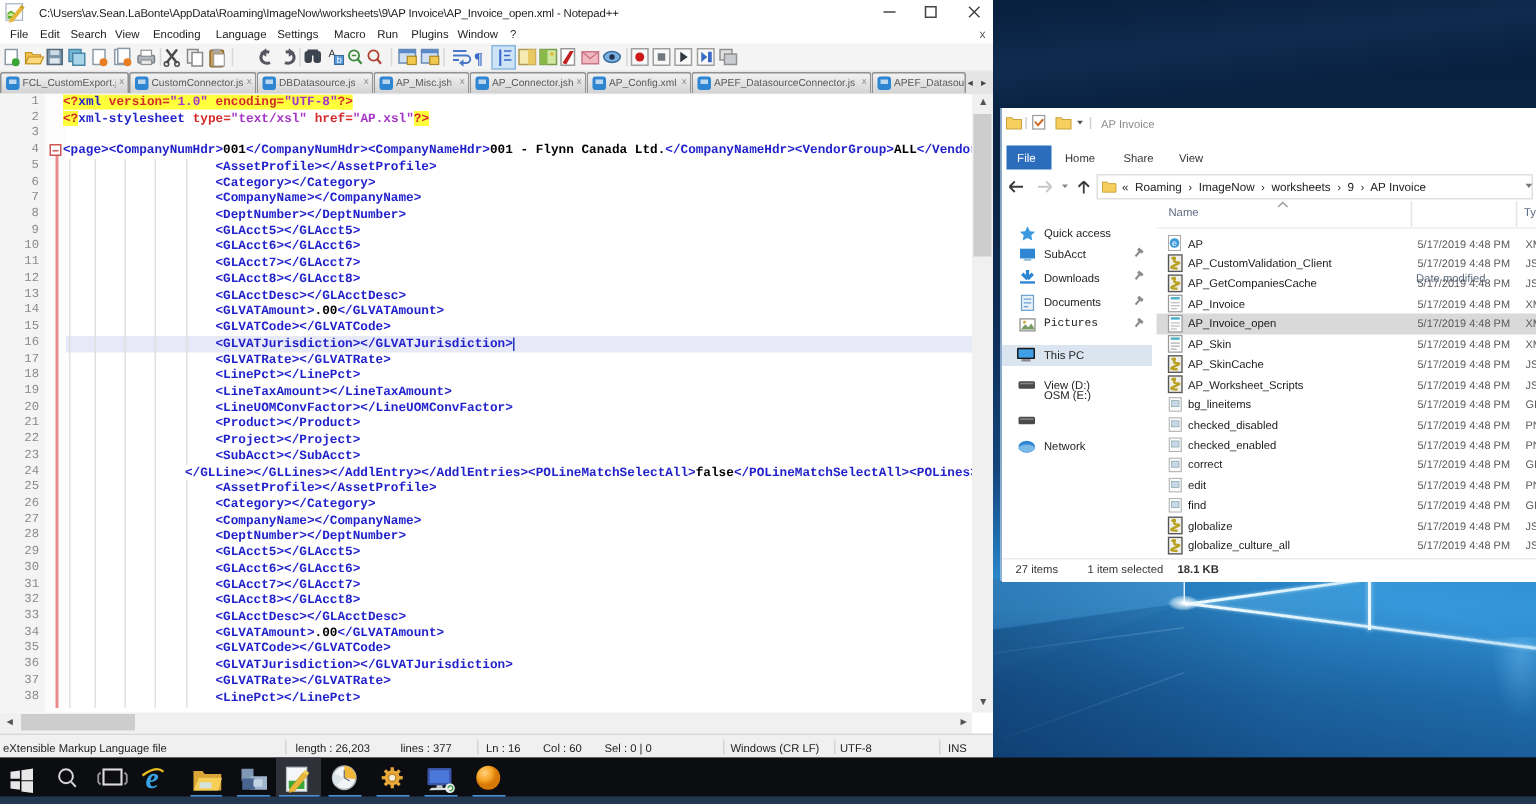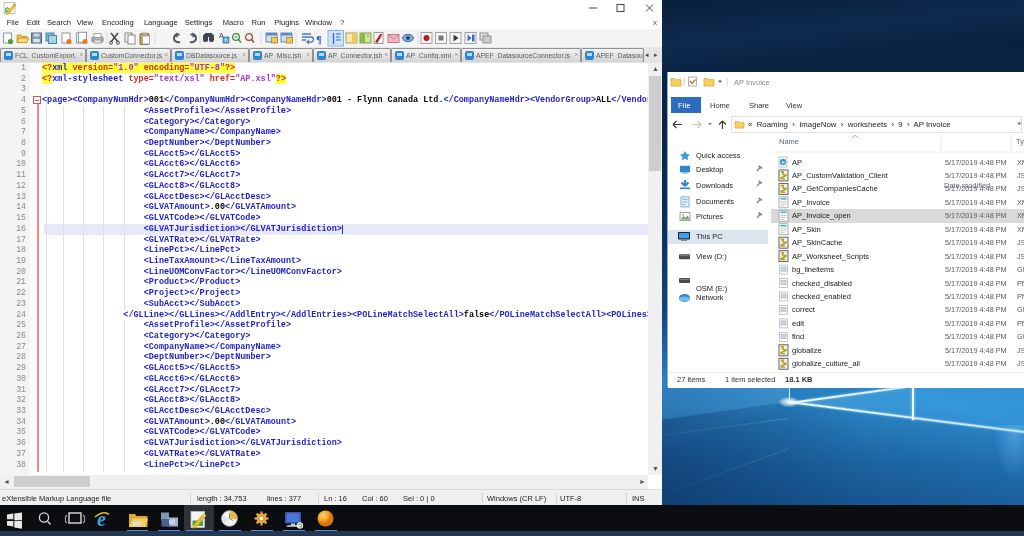--- a/index.html
+++ b/index.html
@@ -66,20 +66,21 @@
     <div style="position:absolute;left:127px;top:401.2px;width:237px;height:1.6px;background:linear-gradient(90deg,#f2fbff,#d5edfb 50%,rgba(215,240,252,0.85));transform:rotate(7.3deg);transform-origin:0 0;box-shadow:0 0 2px 0.5px rgba(200,235,252,0.45);"></div>
     <div style="position:absolute;left:127.5px;top:401.5px;width:116.5px;height:1.5px;background:linear-gradient(90deg,#eefaff,rgba(225,245,253,0.9));transform:rotate(-7.9deg);transform-origin:0 0;box-shadow:0 0 2px 0.5px rgba(200,235,252,0.4);"></div>
     <div style="position:absolute;left:250.4px;top:385px;width:1.8px;height:35px;background:rgba(245,252,255,0.95);box-shadow:0 0 3px 0.6px rgba(200,235,252,0.5);"></div>
     <div style="position:absolute;left:126.6px;top:385px;width:1.6px;height:17px;background:rgba(242,250,255,0.92);"></div>
     <div style="position:absolute;left:0px;top:418.4px;width:127px;height:1.2px;background:linear-gradient(90deg,rgba(205,235,255,0.05),rgba(205,235,255,0.2));transform:rotate(-7.6deg);transform-origin:100% 0;"></div>
     <div style="position:absolute;left:0px;top:448.4px;width:127px;height:1.2px;background:linear-gradient(90deg,rgba(205,235,255,0.03),rgba(205,235,255,0.14));transform:rotate(-20deg);transform-origin:100% 0;"></div>
     <div style="position:absolute;left:109px;top:392px;width:38px;height:20px;background:radial-gradient(ellipse 14px 7px at 18px 10px,rgba(255,255,255,0.98),rgba(225,245,255,0.45) 55%,rgba(225,245,255,0) 75%);"></div>
   </div>
 <div id="npp" class="abs">
   <div id="npp-title" class="abs">
+      <span class="t">C:\Users\av.Sean.LaBonte\AppData\Roaming\ImageNow\worksheets\9\AP Invoice\AP_Invoice_open.xml - Notepad++</span>
     <svg width="662" height="16" style="position:absolute;left:0;top:0;">
       <rect x="4" y="2.5" width="11" height="11" fill="#fdfdfd" stroke="#a8b4be" stroke-width="0.8"></rect>
       <path d="M5 12.5 l0 -4 2.5-1.5 2.5 2 0 3.5 z" fill="#5aae2a"></path>
       <path d="M5.5 9.5 l2-1.2 2 1.5 0 0.8 -4 0 z" fill="#c8e89a"></path>
       <path d="M6.5 12.8 l6.5-8 2.2 1.7 -6.5 8 -2.9 0.6 z" fill="#e8b83a"></path>
       <path d="M13 4.8 l2.2 1.7 1.2-1.5 -2.2-1.7 z" fill="#caa020"></path>
       <line x1="589" y1="8" x2="597" y2="8" stroke="#444" stroke-width="1"></line>
       <rect x="617" y="4.5" width="7" height="7" fill="none" stroke="#444" stroke-width="1"></rect>
       <path d="M646 4.5 l7 7 M653 4.5 l-7 7" stroke="#444" stroke-width="1"></path>
     </svg>
@@ -245,21 +246,21 @@
       <span class="sbarrow" style="left:4px;top:402px;">▼</span>
       <div class="th"></div>
     </div>
   <div id="hsb" class="abs">
       <span class="sbarrow" style="left:3px;top:3px;">◄</span>
       <span class="sbarrow" style="left:639px;top:3px;">►</span>
       <div class="th"></div>
     </div>
   <div id="npp-status" class="abs">
     <span style="left:2px;">eXtensible Markup Language file</span>
-    <span style="left:197px;">length : 34,753</span>
+    <span style="left:197px;">length : 26,203</span>
       <span style="left:267px;">lines : 377</span>
     <span style="left:324px;">Ln : 16</span>
       <span style="left:362px;">Col : 60</span>
       <span style="left:403px;">Sel : 0 | 0</span>
     <span style="left:487px;">Windows (CR LF)</span>
     <span style="left:560px;">UTF-8</span>
     <span style="left:632px;">INS</span>
       <i style="position:absolute;left:190px;top:3px;width:1px;height:10px;background:#d4d4d4;"></i>
       <i style="position:absolute;left:318px;top:3px;width:1px;height:10px;background:#d4d4d4;"></i>
       <i style="position:absolute;left:482px;top:3px;width:1px;height:10px;background:#d4d4d4;"></i>
@@ -299,27 +300,27 @@
     <span class="txt" style="left:10px;top:29px;font-size:7.8px;color:#fff;font-weight:normal;">File</span>
     <span class="txt" style="left:42px;top:29px;font-size:7.5px;color:#333;font-weight:normal;">Home</span>
     <span class="txt" style="left:81px;top:29px;font-size:7.5px;color:#333;font-weight:normal;">Share</span>
     <span class="txt" style="left:118px;top:29px;font-size:7.5px;color:#333;font-weight:normal;">View</span>
     <span class="txt" style="left:80px;top:48px;font-size:7.8px;color:#222;font-weight:normal;">«&nbsp; Roaming&nbsp; ›&nbsp; ImageNow&nbsp; ›&nbsp; worksheets&nbsp; ›&nbsp; 9&nbsp; ›&nbsp; AP Invoice</span>
     <span class="txt" style="left:111px;top:65px;font-size:7.5px;color:#5b6b7f;font-weight:normal;">Name</span>
     <span class="txt" style="left:276px;top:65px;font-size:7.5px;color:#5b6b7f;font-weight:normal;margin-top:44px;">Date modified</span>
     <span class="txt" style="left:348px;top:65px;font-size:7.5px;color:#5b6b7f;font-weight:normal;">Type</span>
     <div style="position:absolute;left:0;top:157.5px;width:100px;height:14px;background:#dbe5f0;"></div>
     <span class="txt" style="left:28px;top:78.9px;font-size:7.5px;color:#222;font-weight:normal;">Quick access</span>
-    <span class="txt" style="left:28px;top:93.3px;font-size:7.5px;color:#222;font-weight:normal;">Desktop</span>
+    <span class="txt" style="left:28px;top:93.3px;font-size:7.5px;color:#222;font-weight:normal;">SubAcct</span>
     <span class="txt" style="left:28px;top:108.5px;font-size:7.5px;color:#222;font-weight:normal;">Downloads</span>
     <span class="txt" style="left:28px;top:125.4px;font-size:7.5px;color:#222;font-weight:normal;">Documents</span>
-    <span class="txt" style="left:28px;top:140.1px;font-size:7.5px;color:#222;font-weight:normal;">Pictures</span>
+    <span class="txt" style="left:28px;top:140.1px;font-size:7.5px;color:#222;font-weight:normal;font-family:Liberation Mono, monospace;">Pictures</span>
     <span class="txt" style="left:28px;top:159.9px;font-size:7.5px;color:#222;font-weight:normal;">This PC</span>
     <span class="txt" style="left:28px;top:180.2px;font-size:7.5px;color:#222;font-weight:normal;">View (D:)</span>
-    <span class="txt" style="left:28px;top:212px;font-size:7.5px;color:#222;font-weight:normal;">OSM (E:)</span>
+    <span class="txt" style="left:28px;top:187px;font-size:7.5px;color:#222;font-weight:normal;">OSM (E:)</span>
     <span class="txt" style="left:28px;top:221.4px;font-size:7.5px;color:#222;font-weight:normal;">Network</span>
     <svg width="105" height="240" style="position:absolute;left:0;top:75px;">
       <path d="M17 3.9000000000000057 l1.6 3.2 3.5 0.4 -2.6 2.4 0.7 3.5 -3.2-1.8 -3.2 1.8 0.7-3.5 -2.6-2.4 3.5-0.4 z" fill="#3a9ae0"></path>
       <g transform="translate(90,22.799999999999997) rotate(40)">
         <rect x="-0.7" y="-3" width="1.4" height="4.5" fill="#8a8a8a"></rect>
         <rect x="-2" y="-4.5" width="4" height="2" fill="#8a8a8a"></rect>
       </g>
       <rect x="12" y="18.799999999999997" width="10" height="6.5" fill="#2f86d2"></rect>
       <rect x="14.5" y="25.299999999999997" width="5" height="1.5" fill="#88b8dc"></rect>
       <g transform="translate(90,38.0) rotate(40)">

